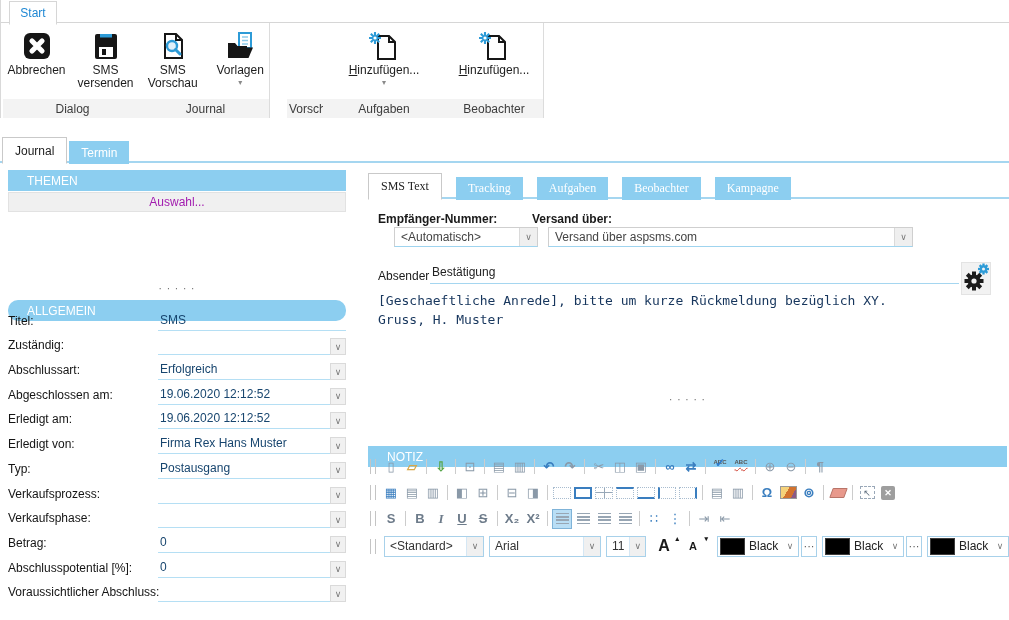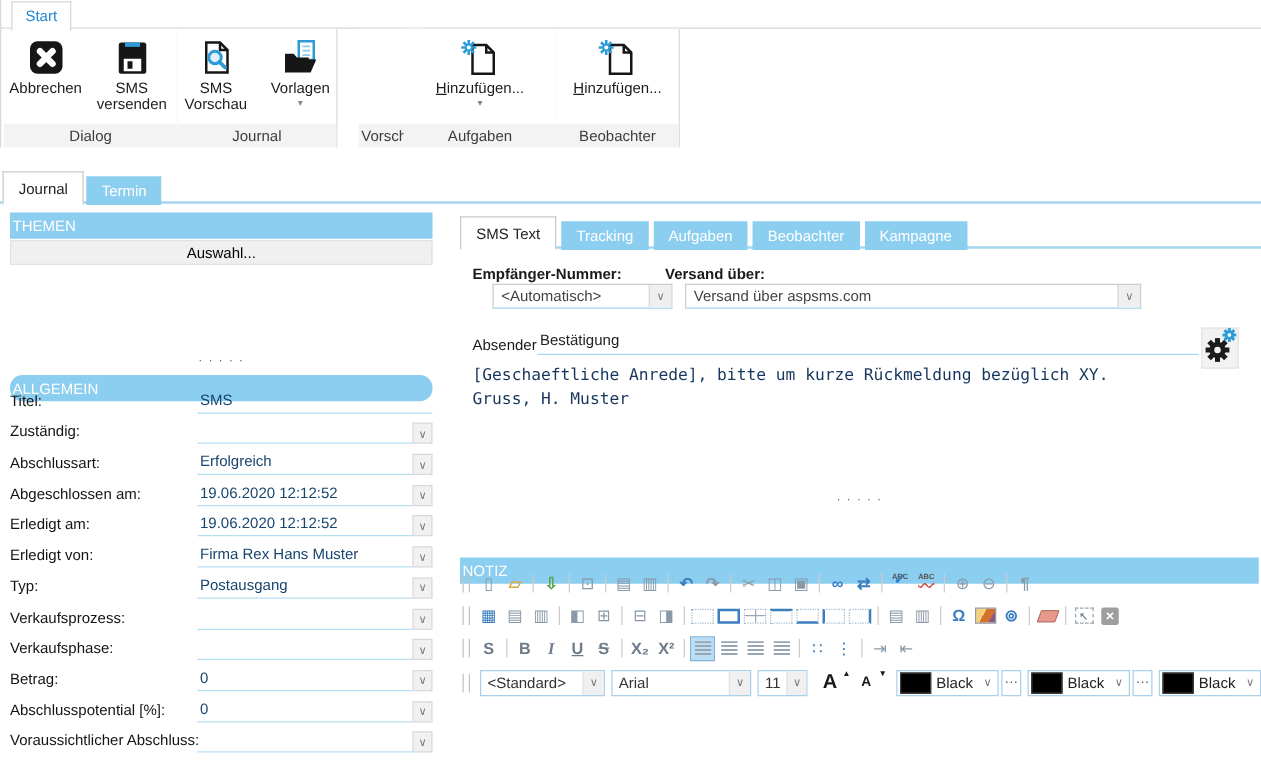--- a/index.html
+++ b/index.html
@@ -21,32 +21,32 @@
           font-size:12px;display:flex;align-items:center;justify-content:center;}
   .rbtn{display:flex;flex-direction:column;align-items:center;width:64px;}
   .rbtn.wide{width:88px;}
   .ric{height:36px;display:flex;align-items:flex-end;justify-content:center;}
   .rlab{font-size:12px;line-height:13px;text-align:center;color:#1c1c1c;margin-top:2px;}
   .rlab.accel::first-letter{text-decoration:underline;}
   .drop{color:#8a8a8a;font-size:8px;line-height:9px;margin-top:1px;}
 
   
   .mtabs{position:absolute;left:2px;top:137px;display:flex;gap:2px;z-index:2;align-items:flex-end;}
-  .rtabs{position:absolute;left:368px;top:173px;display:flex;gap:4px;z-index:2;align-items:flex-end;}
+  .rtabs{position:absolute;left:368px;top:173px;display:flex;gap:14px;z-index:2;align-items:flex-end;font-family:Liberation Serif, serif;}
   .tab{height:23px;padding:0 12px;font-size:12px;display:flex;align-items:center;justify-content:center;}
   .tab.active{background:#fff;border:1px solid #c9c9c9;border-bottom:1px solid #fff;color:#222;height:25px;}
   .tab.inactive{background:#8ccef0;color:#fff;}
   .mline{position:absolute;left:0;top:161px;width:1009px;height:2px;background:#a5d6f0;}
   .rline{position:absolute;left:368px;top:197px;width:641px;height:2px;background:#a5d6f0;}
 
   
   .hdrbar{position:absolute;background:#8ccef0;color:#fff;font-size:12px;display:flex;align-items:center;
-          padding-left:2px;height:21px;box-sizing:border-box;}
+          padding-left:19px;height:21px;box-sizing:border-box;}
   .auswahl{position:absolute;left:8px;top:192px;width:338px;height:20px;background:#f0f0f0;border:1px solid #e2e2e2;
-           box-sizing:border-box;font-size:12px;color:#000000;display:flex;align-items:center;justify-content:center;}
+           box-sizing:border-box;font-size:12px;color:#a21caf;display:flex;align-items:center;justify-content:center;}
   .splitdots{position:absolute;text-align:center;font-size:10px;color:#666;letter-spacing:1px;line-height:8px;}
   .fields{position:absolute;left:8px;top:306px;width:338px;}
   .form-row{display:flex;height:24.7px;align-items:flex-end;}
   .f-label{width:150px;font-size:12px;color:#141414;padding-bottom:3px;white-space:nowrap;}
   .f-box{flex:1;display:flex;align-items:flex-end;}
   .f-value{flex:1;font-size:12px;color:#17456e;border-bottom:1px solid #b5dff4;padding:0 2px 2px;height:15px;line-height:14px;white-space:nowrap;}
   .f-arrow{width:16px;height:17px;box-sizing:border-box;background:#f1f1f1;border:1px solid #dadada;color:#777;
            font-size:9px;display:flex;align-items:center;justify-content:center;}
 
   

